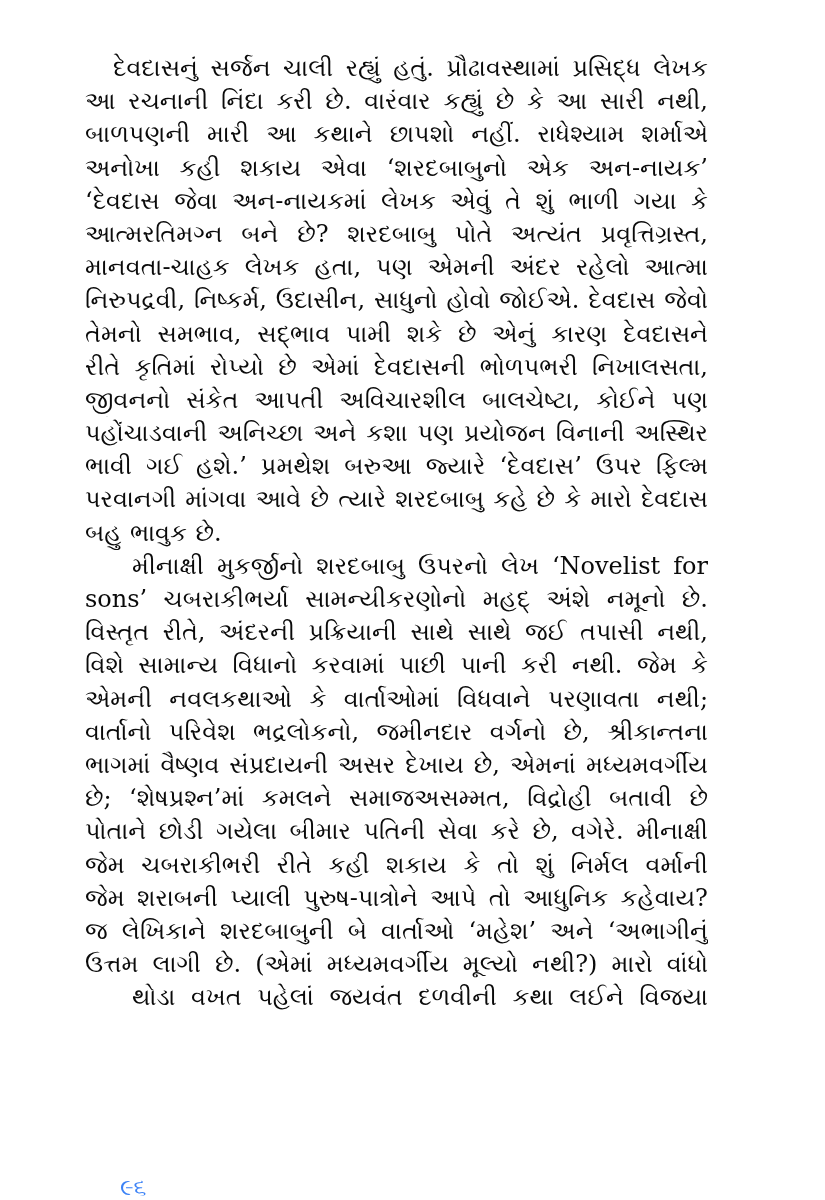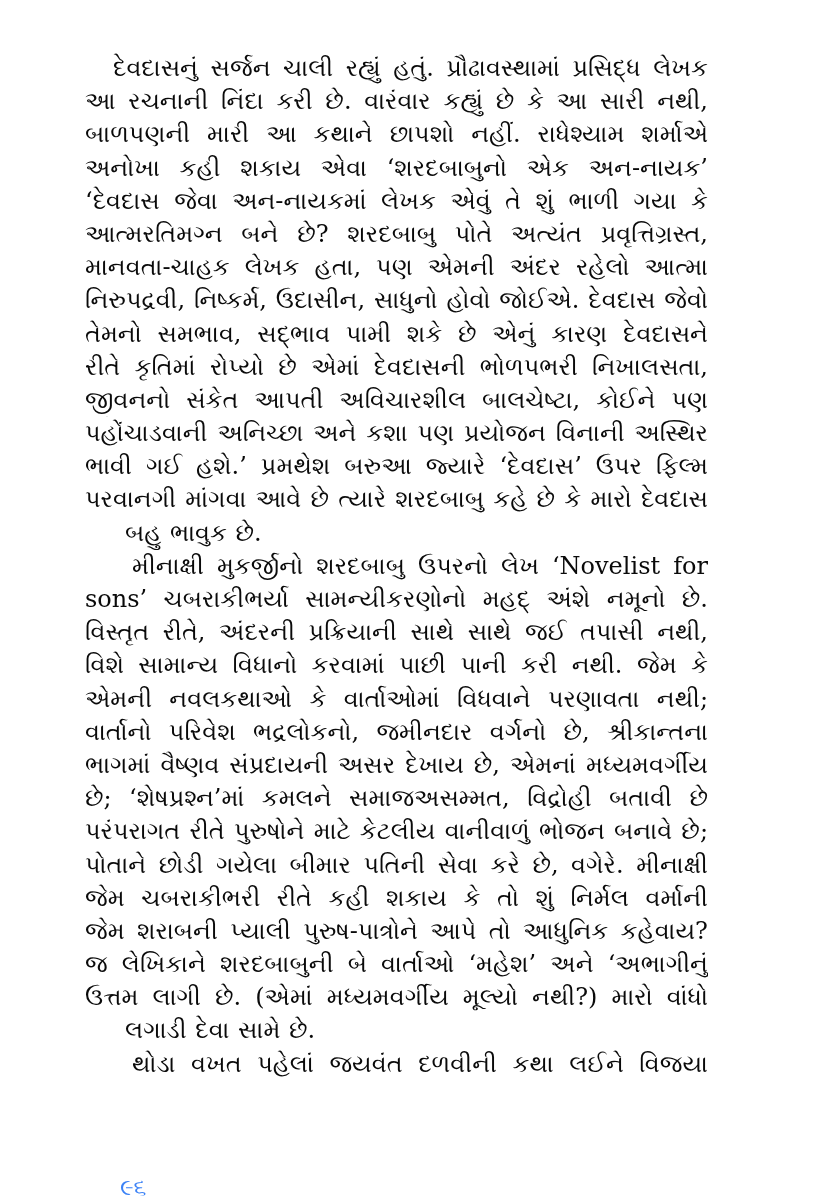--- a/index.html
+++ b/index.html
@@ -36,21 +36,20 @@
     line-height: 33.2px;
     overflow: hidden;
     text-align: justify;
     
     text-align-last: justify;
     word-spacing: 1px;
   }
   .line.last {
     text-align: center;
     text-align-last: left;
-    margin-left: 40px;
   }
   
   .para:first-child .line:first-child { text-indent: 28px; }
   .para:not(:first-child) .line:first-child { text-indent: 47px; }
   .page-number {
     position: absolute;
     left: 120px;
     top: 1172px;
     font-size: 23px;
     line-height: 30px;
@@ -81,26 +80,24 @@
       </div>
       <div class="para">
         <div class="line">મીનાક્ષી મુકર્જીનો શરદબાબુ ઉપરનો લેખ ‘Novelist for all sea-</div>
         <div class="line">sons’ ચબરાકીભર્યા સામન્યીકરણોનો મહદ્ અંશે નમૂનો છે. કોઈ કૃતિને</div>
         <div class="line">વિસ્તૃત રીતે, અંદરની પ્રક્રિયાની સાથે સાથે જઈ તપાસી નથી, પણ લેખક</div>
         <div class="line">વિશે સામાન્ય વિધાનો કરવામાં પાછી પાની કરી નથી. જેમ કે શરદબાબુ</div>
         <div class="line">એમની નવલકથાઓ કે વાર્તાઓમાં વિધવાને પરણાવતા નથી; એમનો</div>
         <div class="line">વાર્તાનો પરિવેશ ભદ્રલોકનો, જમીનદાર વર્ગનો છે, શ્રીકાન્તના અમુક</div>
         <div class="line">ભાગમાં વૈષ્ણવ સંપ્રદાયની અસર દેખાય છે, એમનાં મધ્યમવર્ગીય મૂલ્યો</div>
         <div class="line">છે; ‘શેષપ્રશ્ન’માં કમલને સમાજઅસમ્મત, વિદ્રોહી બતાવી છે ખરી, પણ</div>
-        <div class="line">પરંપરાગત રીતે પુરુષોને માટે કેટલીય વાનીવાળું ભોજન બનાવે છે;</div>
         <div class="line">પોતાને છોડી ગયેલા બીમાર પતિની સેવા કરે છે, વગેરે. મીનાક્ષી મુકર્જીની</div>
         <div class="line">જેમ ચબરાકીભરી રીતે કહી શકાય કે તો શું નિર્મલ વર્માની નાયિકાઓની</div>
         <div class="line">જેમ શરાબની પ્યાલી પુરુષ-પાત્રોને આપે તો આધુનિક કહેવાય? છતાં આ</div>
         <div class="line">જ લેખિકાને શરદબાબુની બે વાર્તાઓ ‘મહેશ’ અને ‘અભાગીનું સ્વર્ગ’</div>
         <div class="line">ઉત્તમ લાગી છે. (એમાં મધ્યમવર્ગીય મૂલ્યો નથી?) મારો વાંધો માત્ર લેબલો</div>
-        <div class="line last">લગાડી દેવા સામે છે.</div>
       </div>
       <div class="para">
         <div class="line">થોડા વખત પહેલાં જયવંત દળવીની કથા લઈને વિજયા મહેતાએ</div>
       </div>
     </div>
   <div class="page-number">૯૬</div>
 </div>
 
 </body></html>

